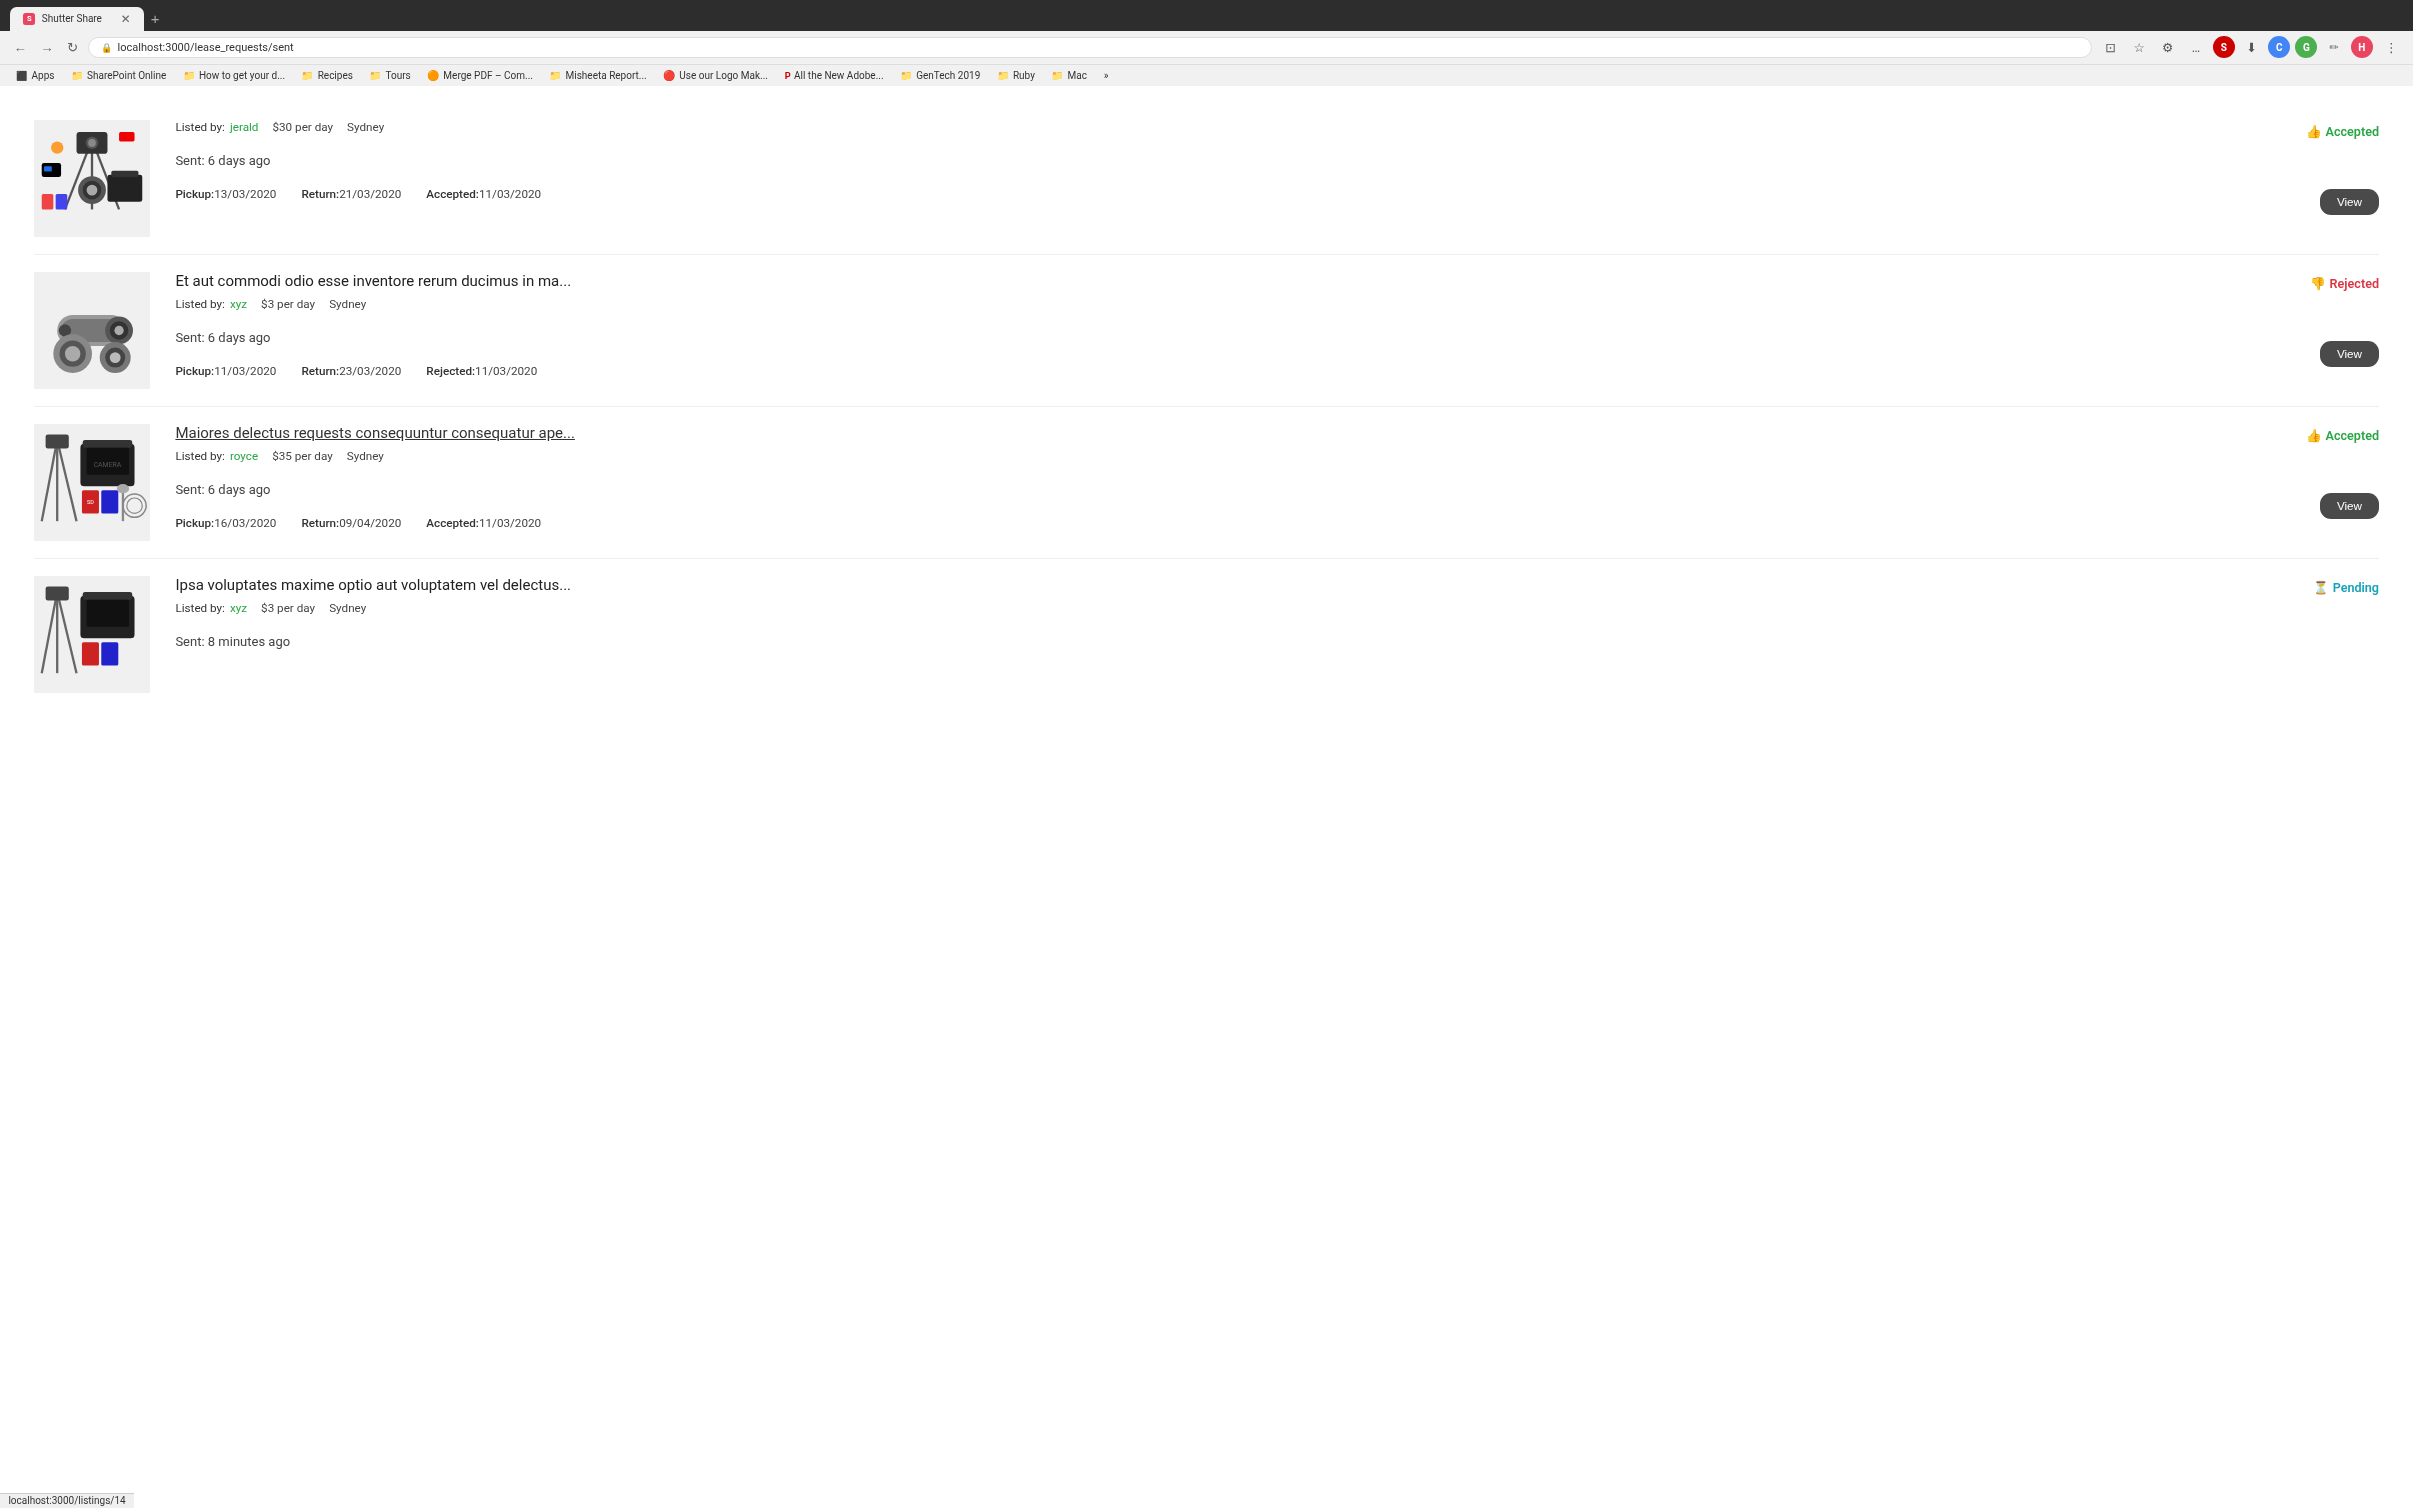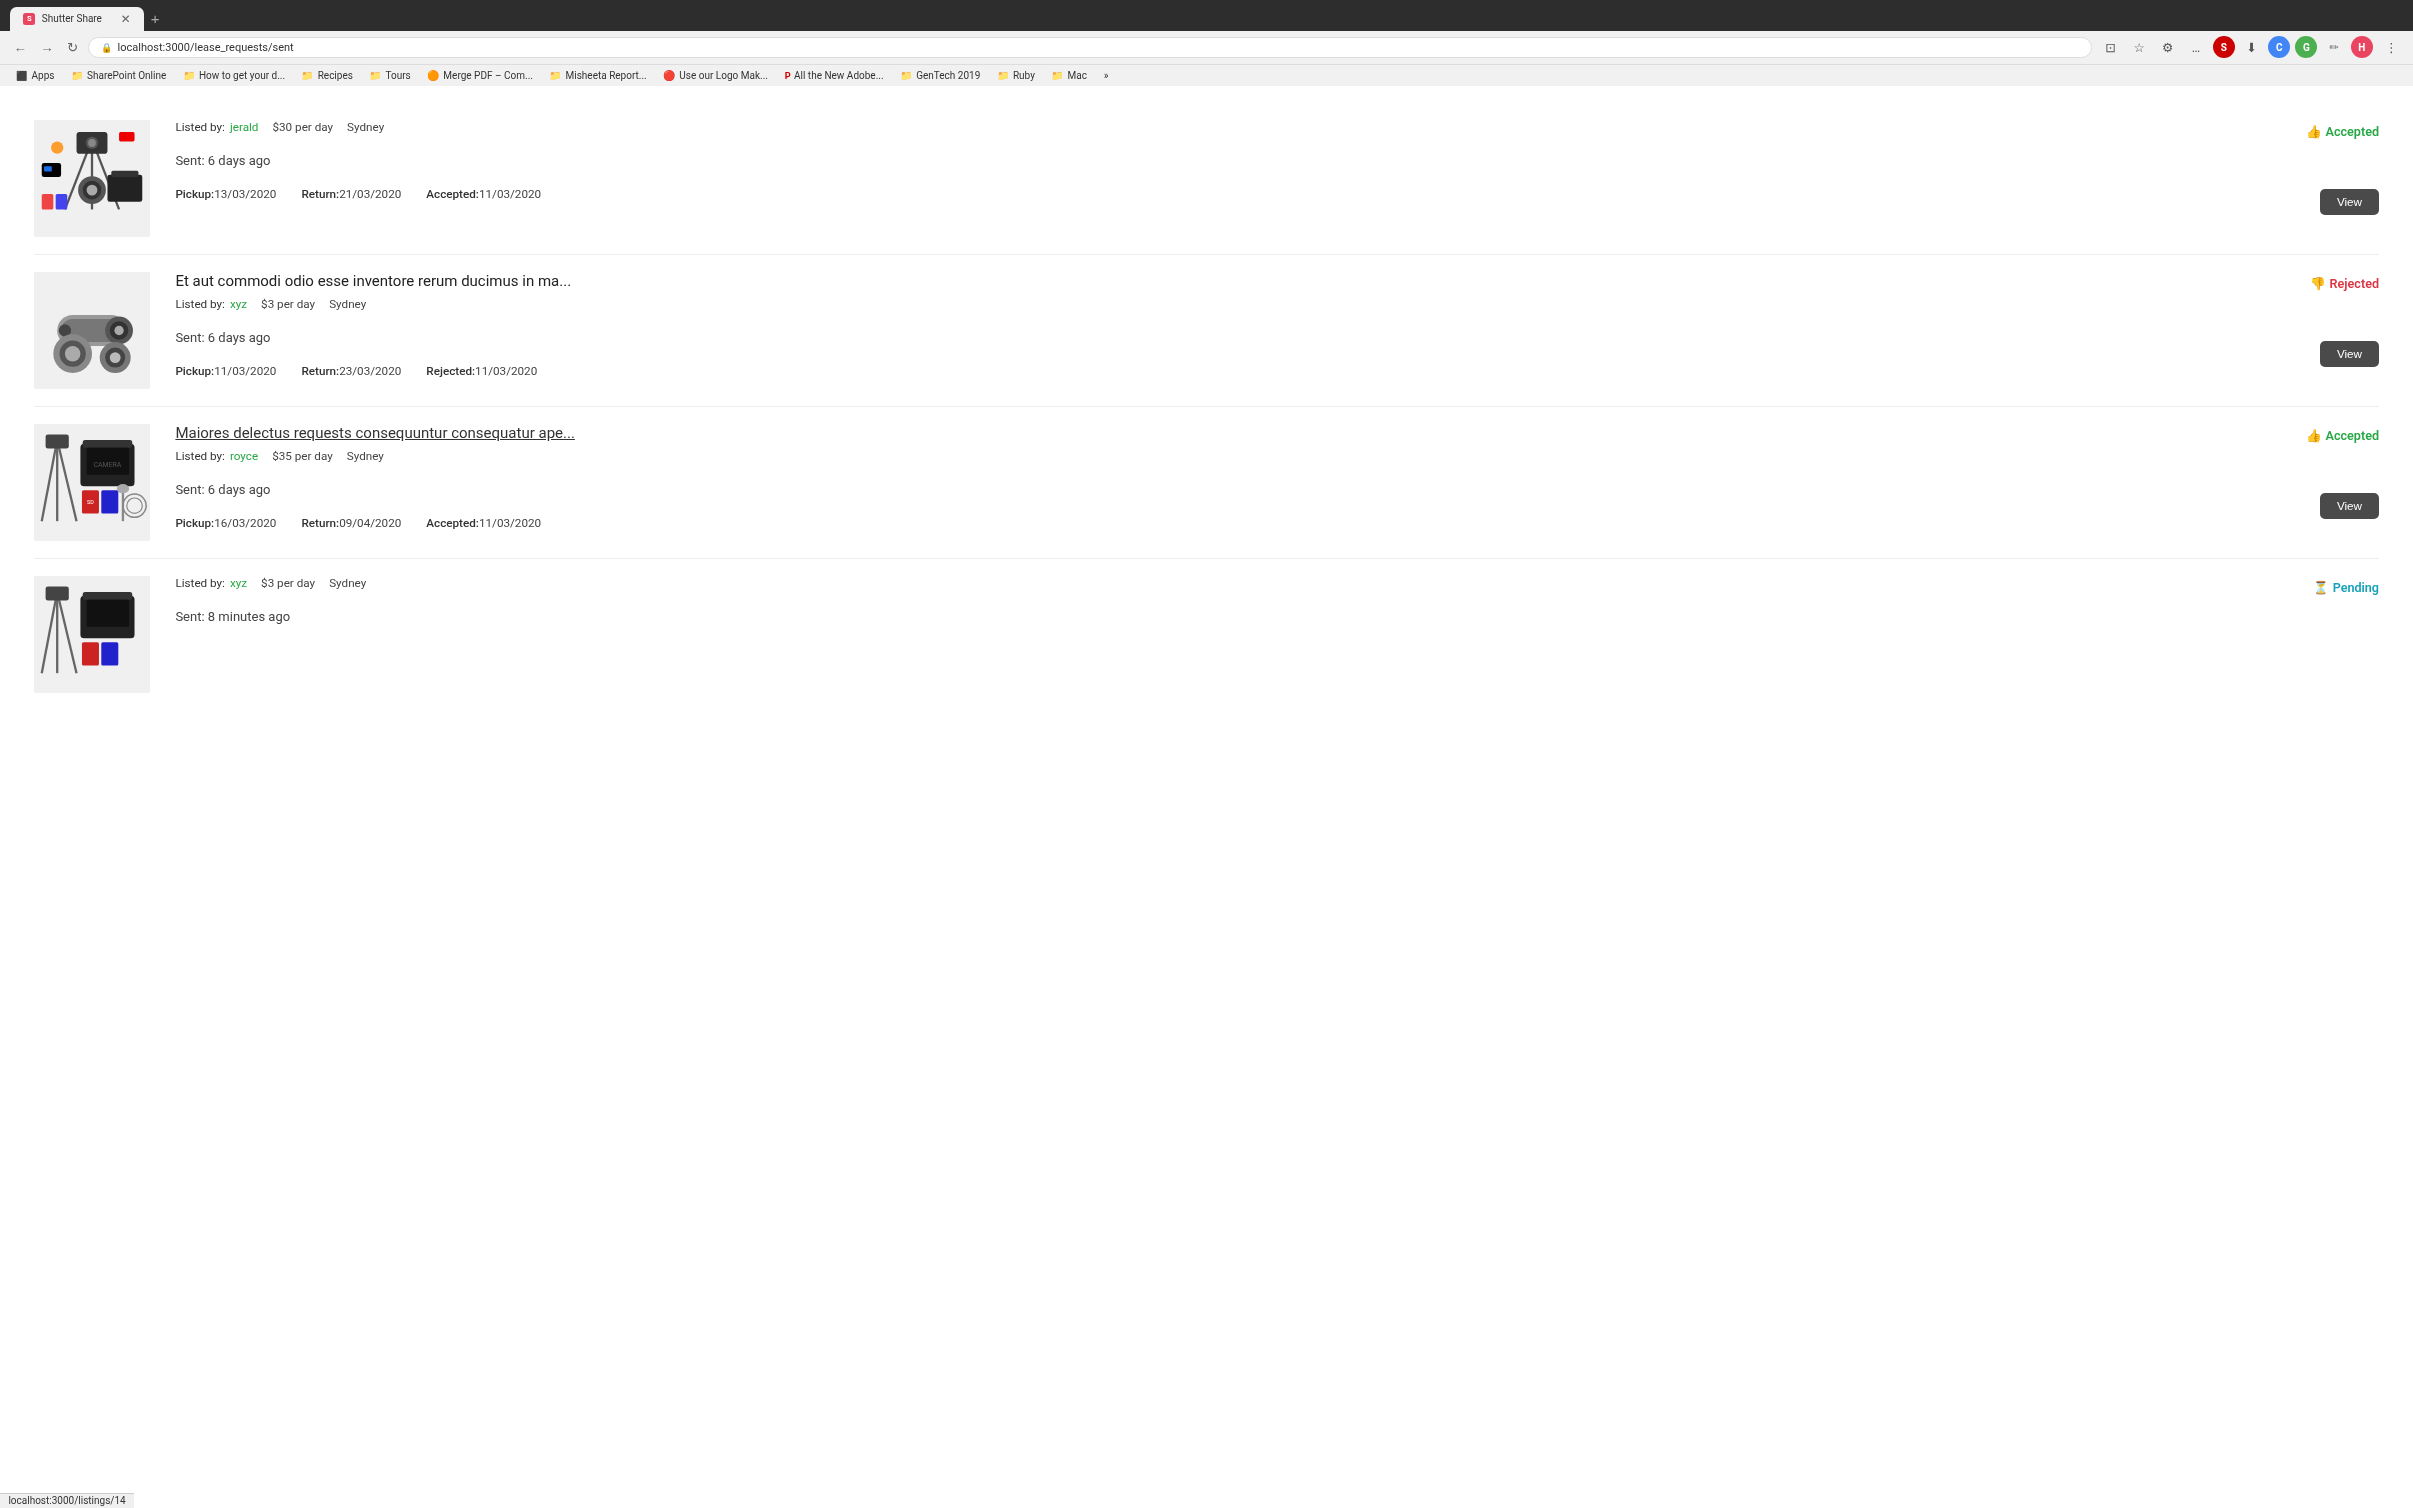--- a/index.html
+++ b/index.html
@@ -54,21 +54,21 @@
     .dates-row { display: flex; gap: 25px; font-size: 11.7px; color: #444; margin-top: 3.4px; }
     .date-item { display: flex; gap: 0; }
     .date-label { font-weight: 500; color: #333; }
 
     .card-status { display: flex; flex-direction: column; align-items: flex-end; gap: 50px; flex-shrink: 0; min-width: 117px; padding-top: 3.4px; }
     .status-badge { font-size: 12.6px; font-weight: 600; display: flex; align-items: center; gap: 3.4px; }
     .status-accepted { color: #28a745; }
     .status-rejected { color: #dc3545; }
     .status-pending { color: #17a2b8; }
 
-    .view-btn { background: #4a4a4a; color: white; border: none; padding: 6.7px 17px; border-radius: 5px; cursor: pointer; font-size: 11.7px; margin-left: 15px; }
+    .view-btn { background: #4a4a4a; color: white; border: none; padding: 6.7px 17px; border-radius: 11px; cursor: pointer; font-size: 11.7px; margin-left: 15px; }
   </style>
 </head>
 <body>
 
 <div>
 
   <div class="browser-chrome">
     <div class="browser-tabs">
       <div class="browser-tab">
         <span style="width:11.7px;height:11.7px;background:#e94560;border-radius:2.5px;display:inline-flex;align-items:center;justify-content:center;color:white;font-size:7.5px;font-weight:bold;flex-shrink:0;">S</span>
@@ -352,20 +352,21 @@
         <rect x="62" y="80" width="22" height="30" rx="2" fill="#cc2222"></rect>
         <rect x="87" y="80" width="22" height="30" rx="2" fill="#2222cc"></rect>
 
         <line x1="30" y1="15" x2="10" y2="120" stroke="#666" stroke-width="3"></line>
         <line x1="30" y1="15" x2="30" y2="120" stroke="#666" stroke-width="3"></line>
         <line x1="30" y1="15" x2="55" y2="120" stroke="#666" stroke-width="3"></line>
         <rect x="15" y="8" width="30" height="18" rx="3" fill="#444"></rect>
       </svg>
     </div>
     <div class="card-content">
+      <div class="card-title">Ipsa voluptates maxime optio aut voluptatem vel delectus...</div>
       <div class="card-meta-row">
         <span class="listed-by">
           <span class="listed-by-label">Listed by:</span>
           <a class="listed-by-name" href="#">xyz</a>
         </span>
         <span class="price">$3 per day</span>
         <span class="location">Sydney</span>
       </div>
       <div class="sent-row">Sent: 8 minutes ago</div>
     </div>

